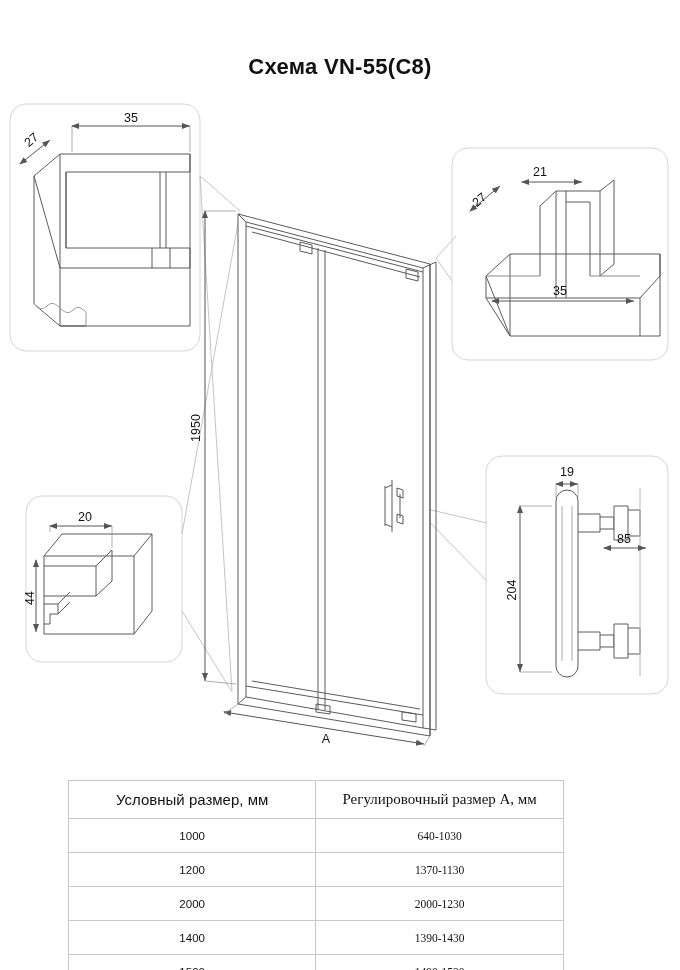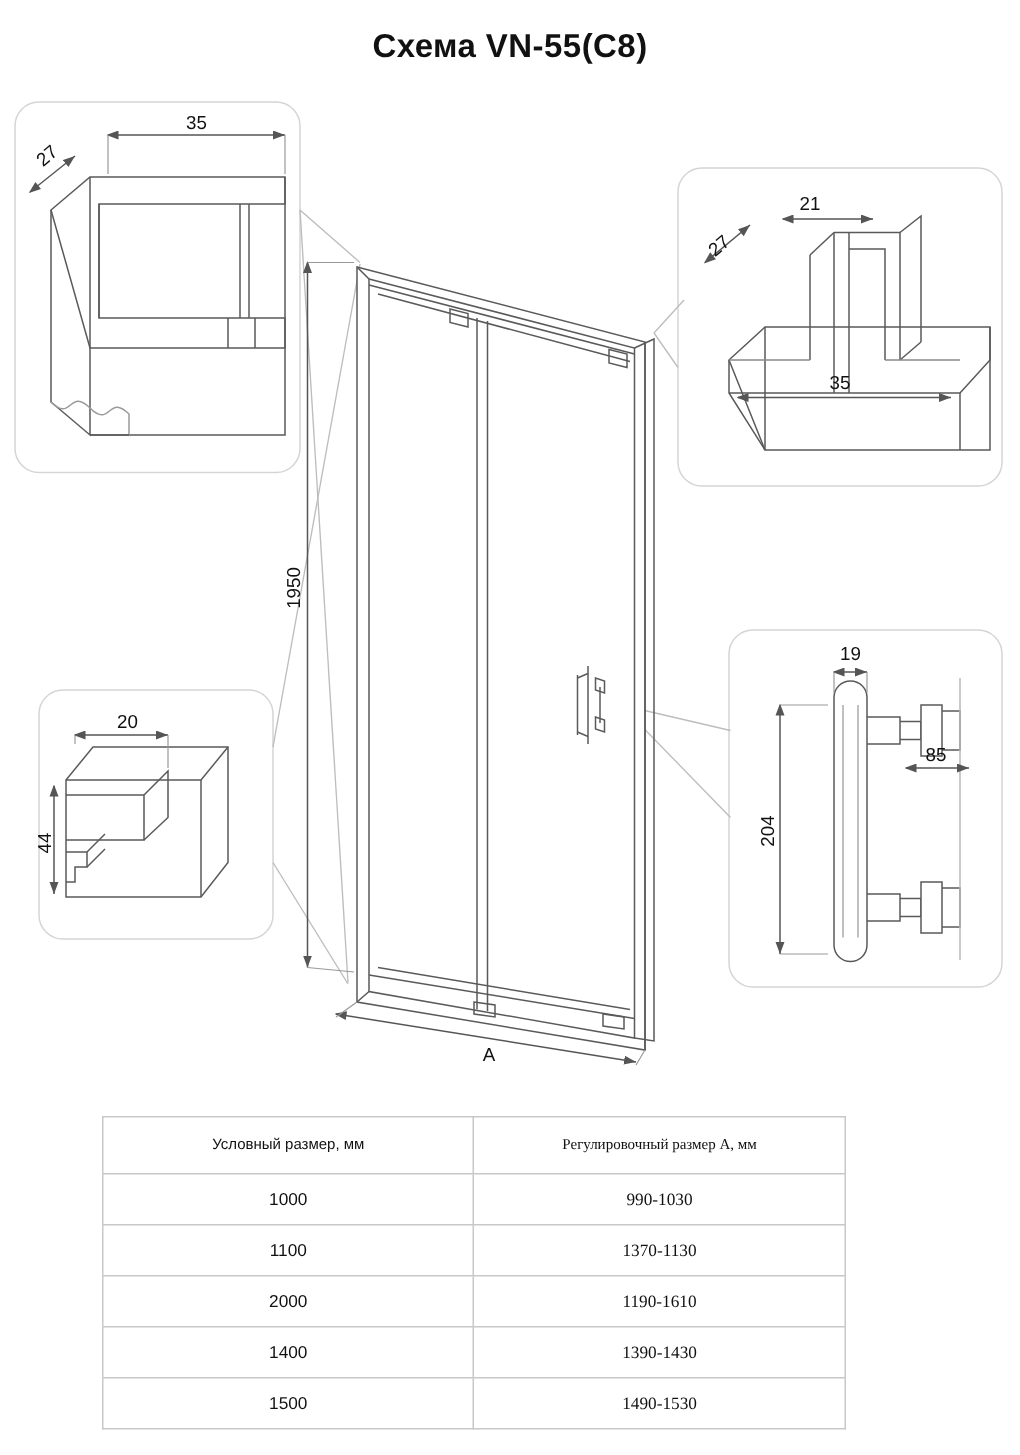--- a/index.html
+++ b/index.html
@@ -12,20 +12,21 @@
     height: 970px;
     position: relative;
     font-family: "Liberation Sans", sans-serif;
     color: #1a1a1a;
     overflow: hidden;
   }
   #page {
     position: relative;
     width: 680px;
     height: 798px;
+    margin-top: 36px;
   }
   #title {
     position: absolute;
     top: 18px;
     left: 0;
     width: 680px;
     text-align: center;
     font-size: 22px;
     font-weight: bold;
     letter-spacing: 0.3px;
@@ -49,21 +50,21 @@
   }
   #spec-table th, #spec-table td {
     border: 1px solid #c8c8c8;
     height: 33px;
     text-align: center;
     font-weight: normal;
     color: #111;
     padding: 0;
   }
   #spec-table th {
-    font-size: 10px;
+    font-size: 15px;
     height: 37px;
   }
   #spec-table td.col1, #spec-table th.col1 { width: 248px; }
   #spec-table td.col2, #spec-table th.col2 { width: 248px; font-family: Liberation Serif, serif; }
   .dim-label {
     font-size: 12.5px;
     fill: #111;
     font-family: "Liberation Sans", sans-serif;
   }
   .dim-label-v {
@@ -265,29 +266,29 @@
   <table id="spec-table">
     <thead>
       <tr>
         <th class="col1">Условный размер, мм</th>
         <th class="col2">Регулировочный размер А, мм</th>
       </tr>
     </thead>
     <tbody>
       <tr>
         <td class="col1">1000</td>
-        <td class="col2">990-1030</td>
-      </tr>
-      <tr>
-        <td class="col1">1100</td>
+        <td class="col2">640-1030</td>
+      </tr>
+      <tr>
+        <td class="col1">1200</td>
         <td class="col2">1370-1130</td>
       </tr>
       <tr>
         <td class="col1">2000</td>
-        <td class="col2">1190-1610</td>
+        <td class="col2">2000-1230</td>
       </tr>
       <tr>
         <td class="col1">1400</td>
         <td class="col2">1390-1430</td>
       </tr>
       <tr>
         <td class="col1">1500</td>
         <td class="col2">1490-1530</td>
       </tr>
     </tbody>

